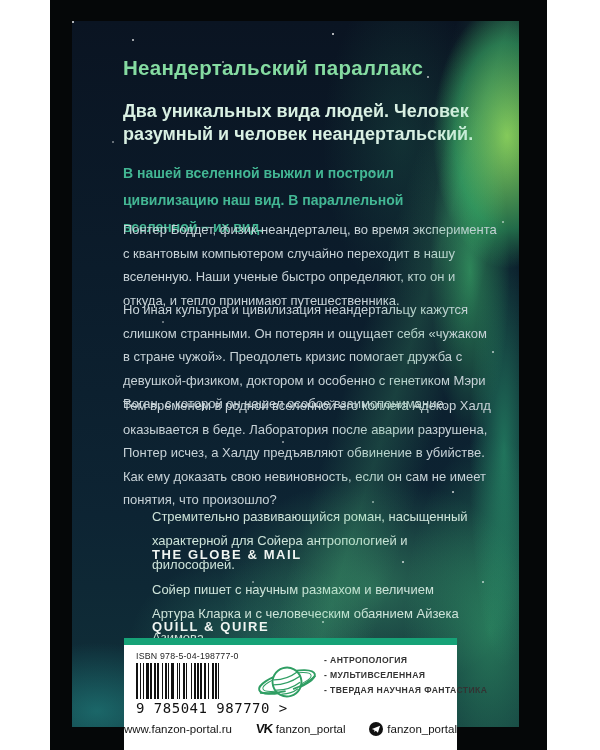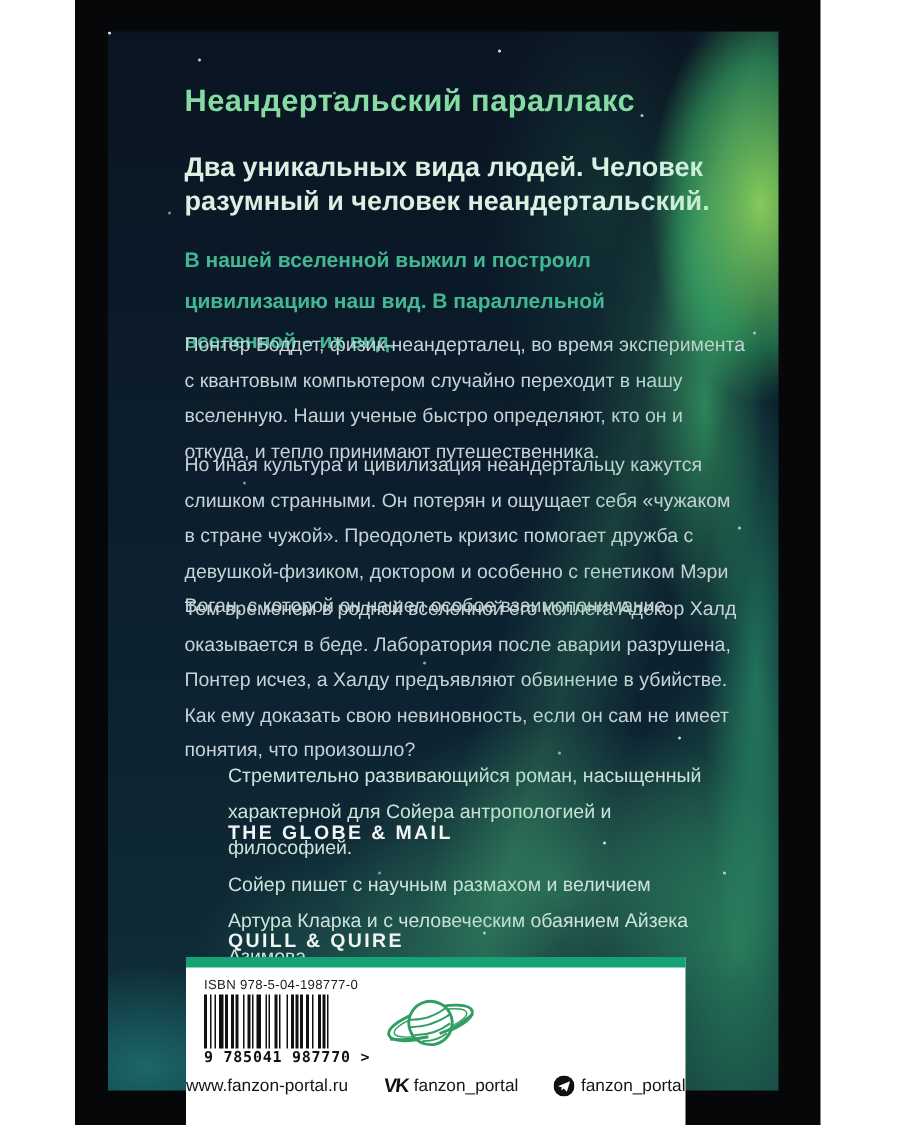--- a/index.html
+++ b/index.html
@@ -46,21 +46,21 @@
   .s1 { top:526px; } .s2 { top:598px; }
 
   
   .infobox { position:absolute; left:124px; top:638px; width:333px; height:112px; background:#ffffff;
     border-top:7px solid var(--accent_bar); z-index:5; }
   .box-row { display:flex; align-items:flex-start; padding:6px 8px 0 12px; }
   .barcode-block { width:118px; flex:none; }
   .isbn { font-size:8.8px; color:#1d1d1d; letter-spacing:.2px; white-space:nowrap; }
   .bars { display:flex; align-items:stretch; height:36px; margin-top:2px; }
   .bars div.b { background:#111; } .bars div.s { background:transparent; }
-  .digits { font-family:"DejaVu Sans Mono", monospace; font-size:10px; color:#111; letter-spacing:.5px; margin-top:1px; white-space:nowrap;font-weight:bold; }
+  .digits { font-family:"DejaVu Sans Mono", monospace; font-size:14px; color:#111; letter-spacing:.5px; margin-top:1px; white-space:nowrap; }
   .saturn { flex:none; margin:4px 6px 0 2px; }
   .tags { margin-top:4px; display:flex; flex-direction:column; gap:5px; }
   .tag { font-size:8.6px; font-weight:bold; color:#333; letter-spacing:.4px; white-space:nowrap; }
   .tag::before { content:"- "; }
   .box-footer { display:flex; justify-content:space-between; align-items:center; gap:7px; margin-top:5px;
     font-size:11.5px; color:#141414; }
   .vk-glyph { font-weight:900; font-size:13px; letter-spacing:-1px; transform:skewX(-6deg); display:inline-block; color:#111; }
   .tg-glyph { display:inline-flex; }
   .handle-group { display:flex; align-items:center; gap:4px; }
 </style>
@@ -150,20 +150,25 @@
           <ellipse cx="32" cy="28" rx="26" ry="7" fill="none" stroke="var(--saturn)" stroke-width="1"></ellipse>
           <circle cx="32" cy="28" r="15" fill="#ffffff" stroke="var(--saturn)" stroke-width="2"></circle>
           <path d="M19 22 Q32 26 45 21" fill="none" stroke="var(--saturn)" stroke-width="1.4"></path>
           <path d="M17.5 27 Q32 31 46.5 26" fill="none" stroke="var(--saturn)" stroke-width="1.4"></path>
           <path d="M19 33 Q32 37 45 32" fill="none" stroke="var(--saturn)" stroke-width="1.4"></path>
           <path d="M23 38.5 Q32 41.5 41 38" fill="none" stroke="var(--saturn)" stroke-width="1.2"></path>
           <path d="M2 31 Q14 36 28 36.8 M36 36.9 Q50 36 62 30" fill="none" stroke="var(--saturn)" stroke-width="2"></path>
         </g>
       </svg>
 
+      <div class="tags">
+        <div class="tag">АНТРОПОЛОГИЯ</div>
+        <div class="tag">МУЛЬТИВСЕЛЕННАЯ</div>
+        <div class="tag">ТВЕРДАЯ НАУЧНАЯ ФАНТАСТИКА</div>
+      </div>
     </div>
 
     <div class="box-footer">
       <span>www.fanzon-portal.ru</span>
       <span class="handle-group">
         <span class="vk-glyph">VK</span>
         <span>fanzon_portal</span>
       </span>
       <span class="handle-group">
         <span class="tg-glyph">

